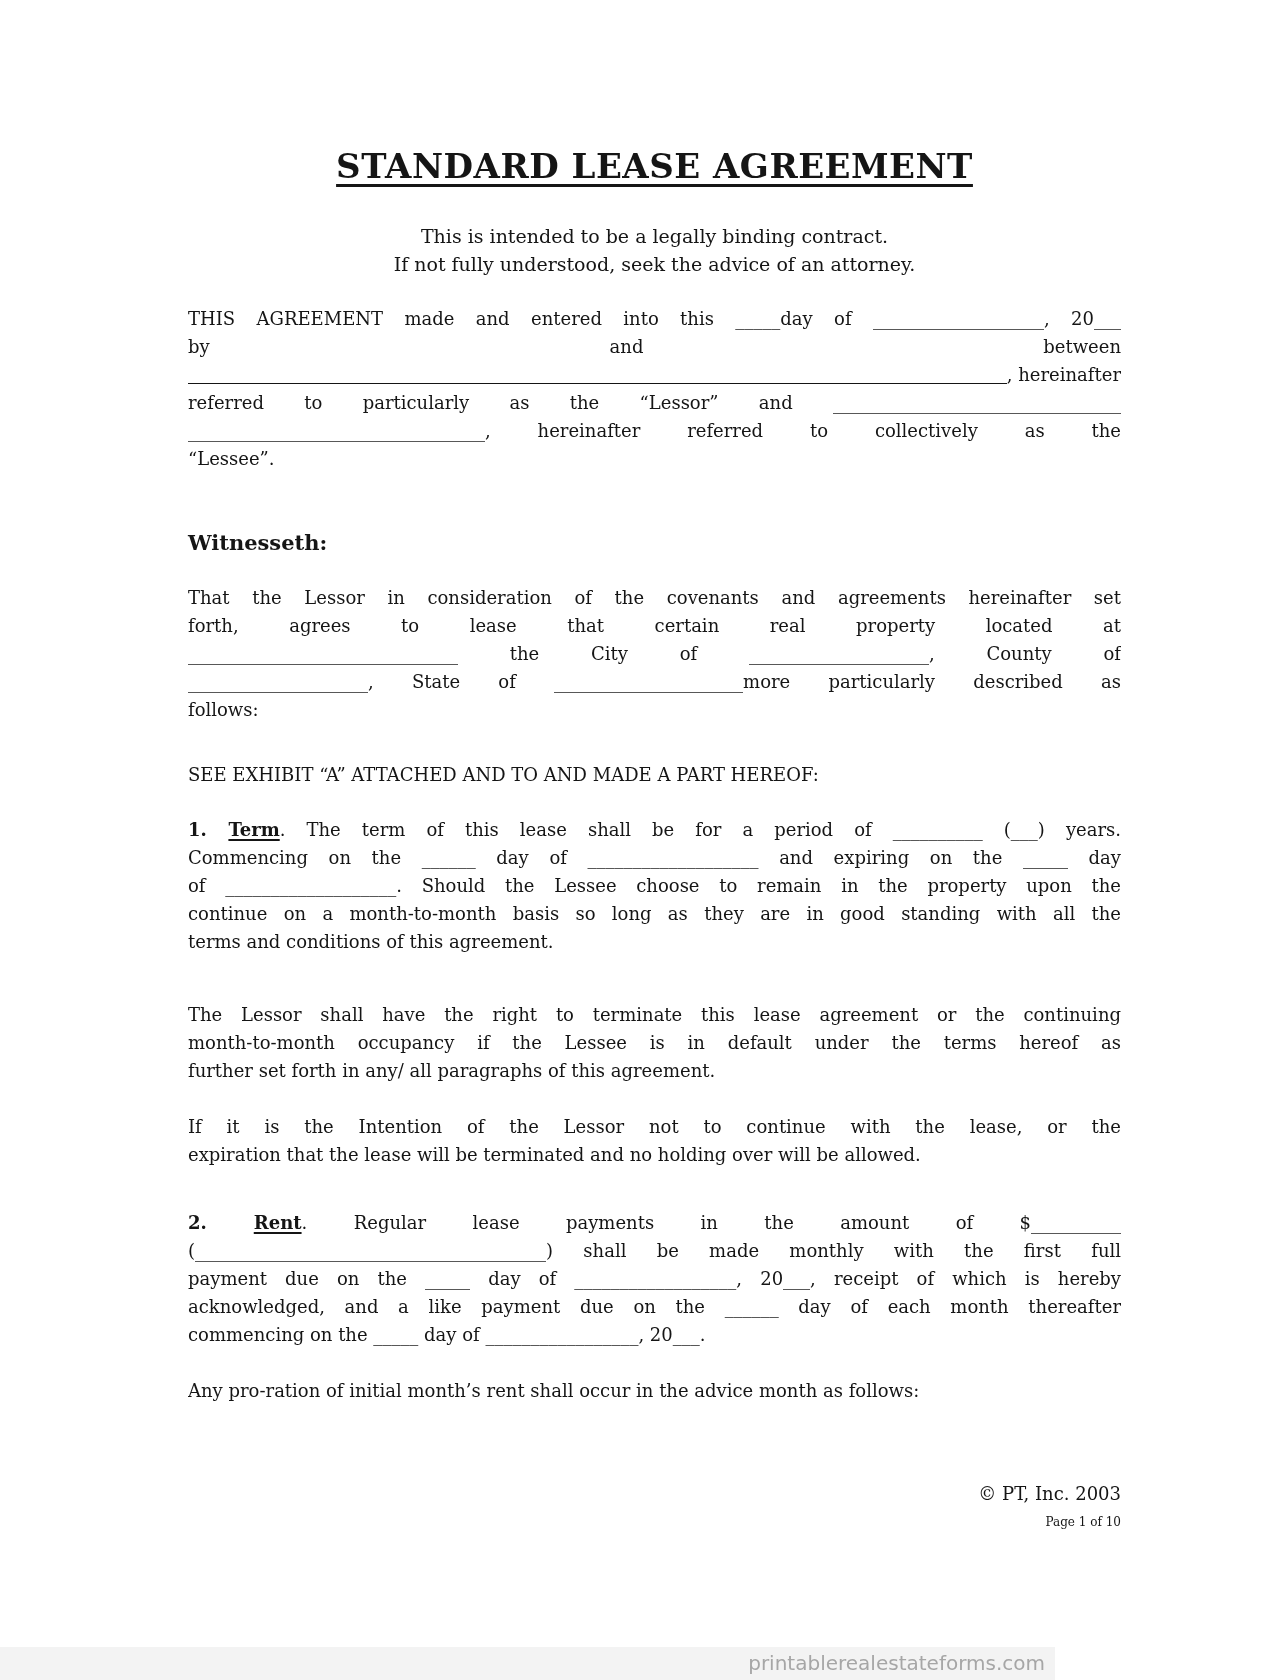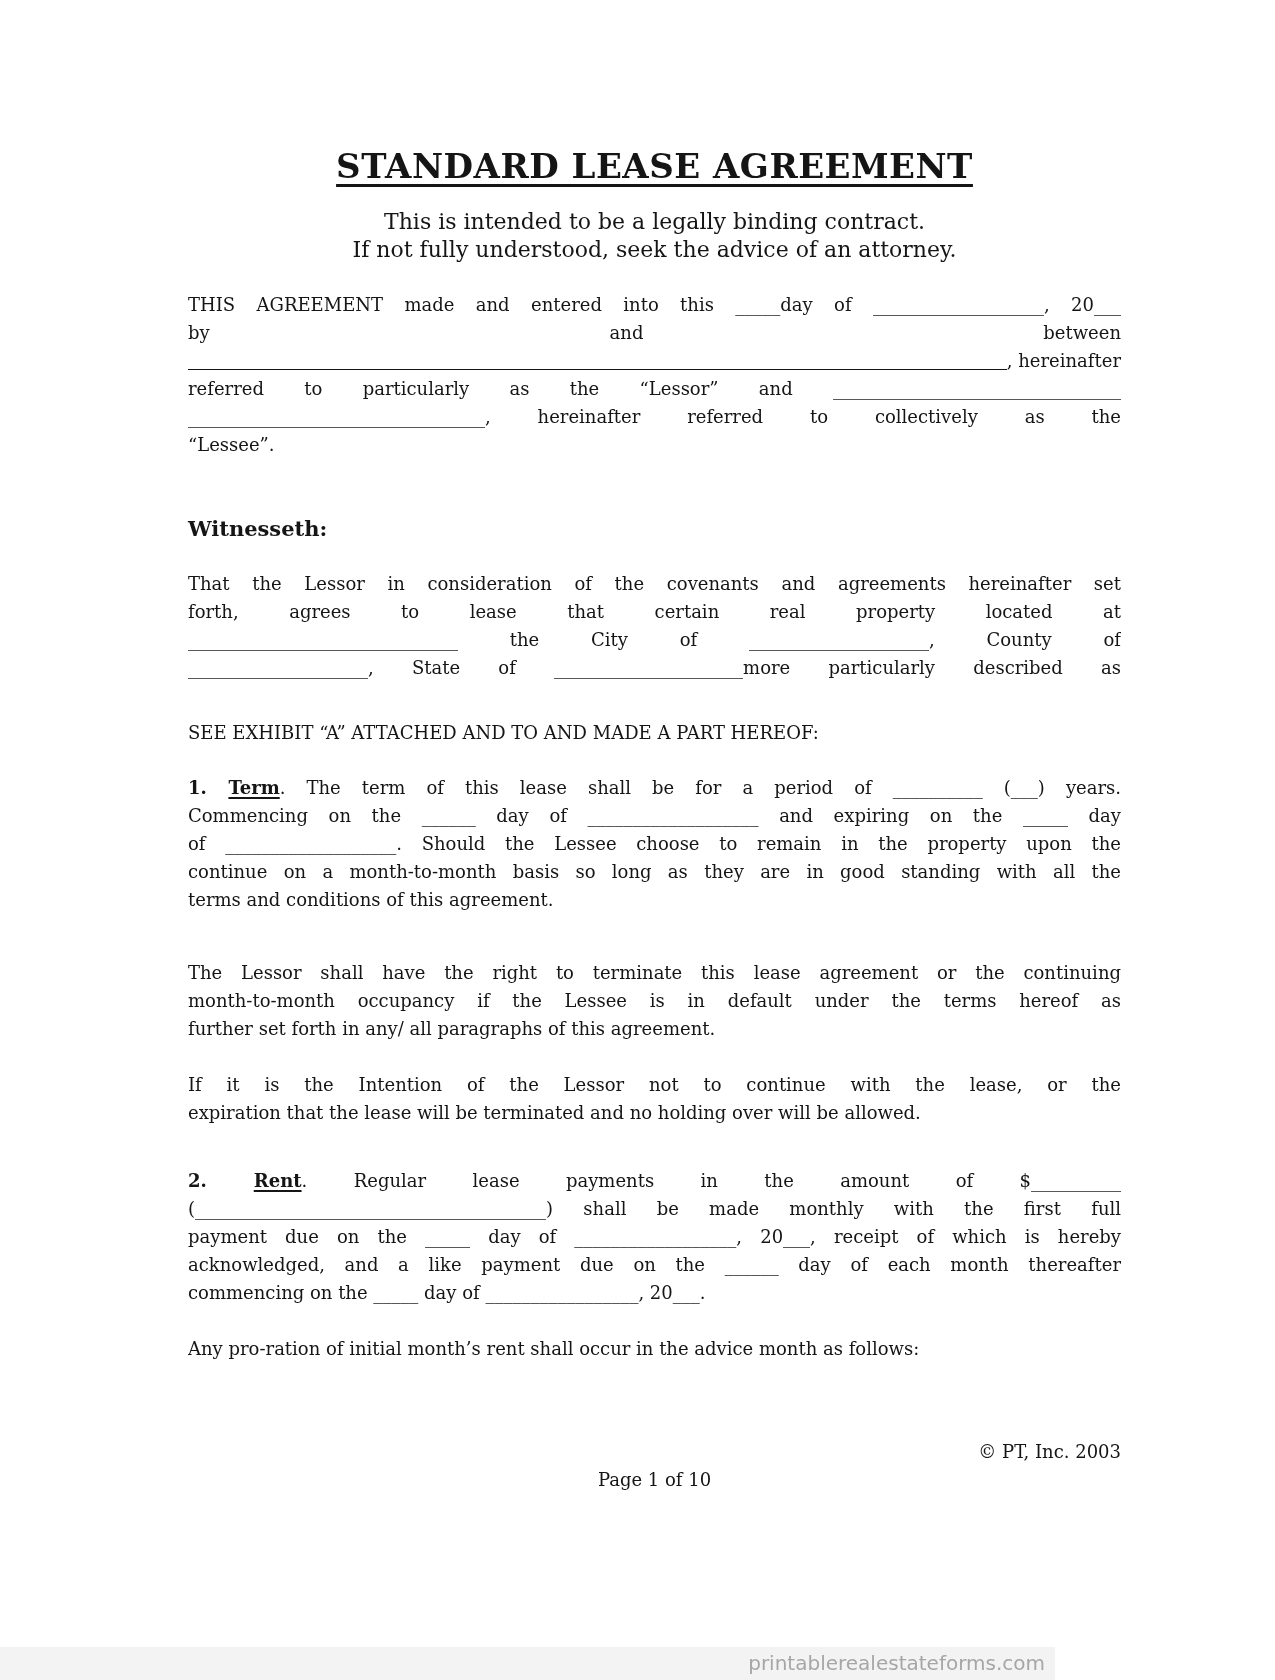--- a/index.html
+++ b/index.html
@@ -21,21 +21,21 @@
     margin-top:146px;
     text-align:center;
     font-size:34px;
     font-weight:bold;
     line-height:40px;
     letter-spacing:0.5px;
     text-decoration:underline;
     text-decoration-thickness:3px;
     text-underline-offset:6px;
   }
-  .subtitle{margin-top:22px;text-align:center;font-size:22px;}
+  .subtitle{margin-top:36px;text-align:center;font-size:19px;}
   .subtitle .sline{line-height:28px;}
   .para{font-size:18px;}
   .line{height:28px;line-height:28px;overflow:hidden;}
   .line.j{text-align:justify;text-align-last:justify;}
   .line.l{text-align:left;}
   .line.f{display:flex;align-items:baseline;}
   .line.f .t{white-space:pre;}
   .blank{
     display:block;
     height:1px;
@@ -51,21 +51,21 @@
     font-size:21px;font-weight:bold;line-height:30px;text-align:left;
   }
   #witnesseth-body{margin-top:26px;}
   #exhibit{margin-top:37px;font-size:18px;line-height:28px;text-align:left;}
   #term{margin-top:27px;}
   #termination{margin-top:45px;}
   #intention{margin-top:28px;}
   #rent{margin-top:40px;}
   #proration{margin-top:28px;}
   #copyright{margin-top:75px;font-size:18px;line-height:28px;text-align:right;}
-  #page-indicator{font-size:18px;line-height:28px;text-align:center;}
+  #page-indicator{font-size:12px;line-height:28px;text-align:right;}
   .watermark-bar{
     position:absolute;left:0;bottom:0;
     width:1055px;height:33px;
     background:#f3f3f3;
     font-family:"DejaVu Sans","Liberation Sans",sans-serif;
     font-size:20px;line-height:33px;
     color:#a6a6a6;
     text-align:right;
     box-sizing:border-box;
     padding-right:10px;
@@ -102,20 +102,21 @@
         <div class="line l"><span class="t">“Lessee”.</span></div>
       </div>
 
     <div id="witnesseth-heading">Witnesseth:</div>
 
     <div class="para" id="witnesseth-body">
         <div class="line j"><span class="t">That the Lessor in consideration of the covenants and agreements hereinafter set</span></div>
         <div class="line j"><span class="t">forth, agrees to lease that certain real property located at</span></div>
         <div class="line j"><span class="t">______________________________ the City of ____________________, County of</span></div>
         <div class="line j"><span class="t">____________________, State of _____________________more particularly described as</span></div>
+        <div class="line l"><span class="t">follows:</span></div>
       </div>
 
     <div id="exhibit">SEE EXHIBIT “A” ATTACHED AND TO AND MADE A PART HEREOF:</div>
 
     <div class="para" id="term">
         <div class="line j"><span class="t s-b">1. </span><span class="t s-bu">Term</span><span class="t">. The term of this lease shall be for a period of __________ (___) years.</span></div>
         <div class="line j"><span class="t">Commencing on the ______ day of ___________________ and expiring on the _____ day</span></div>
         <div class="line j"><span class="t">of ___________________. Should the Lessee choose to remain in the property upon the</span></div>
         <div class="line j"><span class="t">continue on a month-to-month basis so long as they are in good standing with all the</span></div>
         <div class="line l"><span class="t">terms and conditions of this agreement.</span></div>

